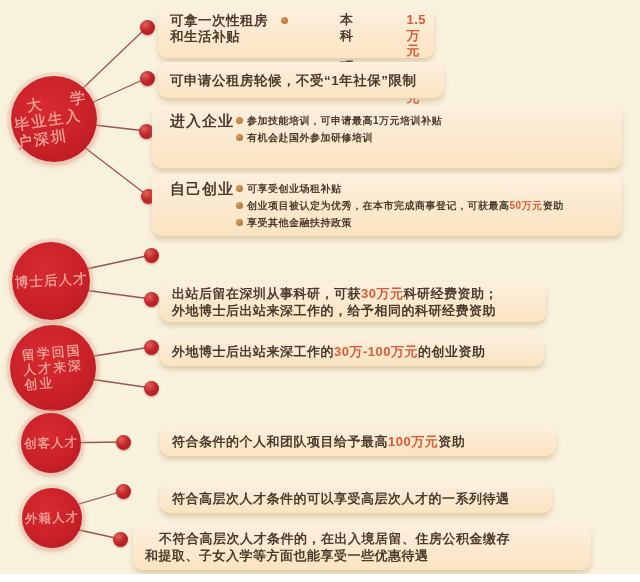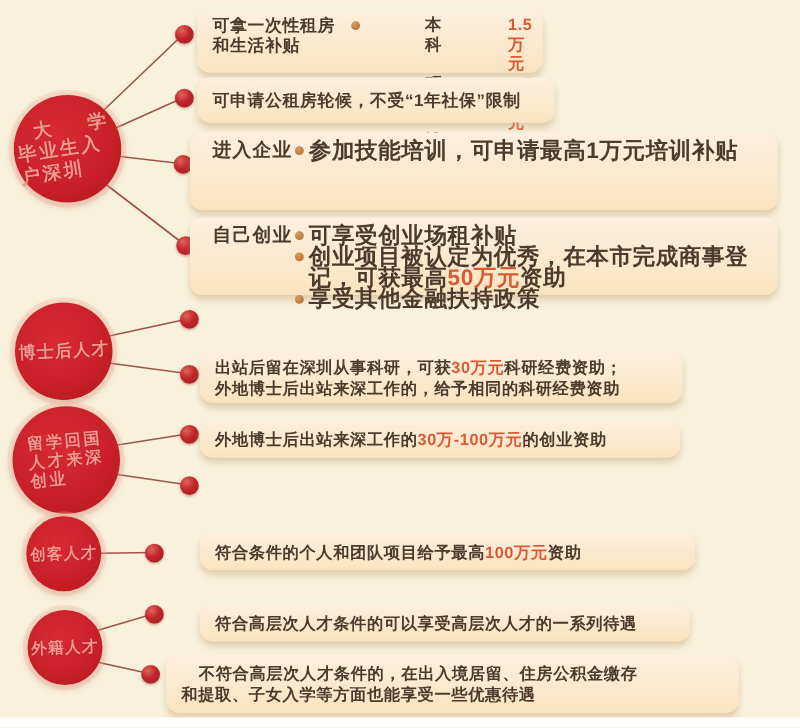--- a/index.html
+++ b/index.html
@@ -52,21 +52,21 @@
   .b1 .brow { line-height:15.5px;gap:48px; }
   .b1 .hl { margin-left:5px; }
 
   .b2 { left:158px; top:62px;  width:262px; height:36px; font-size:13.5px; }
 
   .b3 { left:152px; top:106px; width:470px; height:62px; }
   .b4 { left:152px; top:174px; width:470px; height:62px; }
   .lb-row { display:flex; align-items:flex-start; padding:6px 8px 0 18px; box-sizing:border-box; }
   .lb { font-size:15px; letter-spacing:1px; line-height:17px; flex:0 0 auto; }
   .bullets { margin-left:2px; }
-  .bullets .brow { line-height:17px; font-size:18px; }
+  .bullets .brow { line-height:17px; font-size:10px; }
 
   .b5  { left:160px; top:243px; width:342px; height:30px; }
   .b6  { left:160px; top:282px; width:362px; height:40px; line-height:17px; }
   .b7  { left:160px; top:336px; width:360px; height:30px; }
   .b8  { left:160px; top:374px; width:300px; height:30px; }
   .b9  { left:160px; top:426px; width:372px; height:30px; }
   .b10 { left:160px; top:483px; width:368px; height:30px; }
   .b11 { left:133px; top:524px; width:434px; height:46px; }
   .b11 .rich { display:block; text-indent:14px; }
 
@@ -166,20 +166,24 @@
   </div>
 
   <div class="box b3">
     <div class="lb-row">
       <span class="lb">进入企业</span>
       <div class="bullets">
         <div class="brow">
           <span class="bdot"></span>
           <span class="rich"><span>参加技能培训，可申请最高1万元培训补贴</span></span>
         </div>
+        <div class="brow">
+          <span class="bdot"></span>
+          <span class="rich"><span>有机会赴国外参加研修培训</span></span>
+        </div>
       </div>
     </div>
   </div>
 
   <div class="box b4">
     <div class="lb-row">
       <span class="lb">自己创业</span>
       <div class="bullets">
         <div class="brow">
           <span class="bdot"></span>

